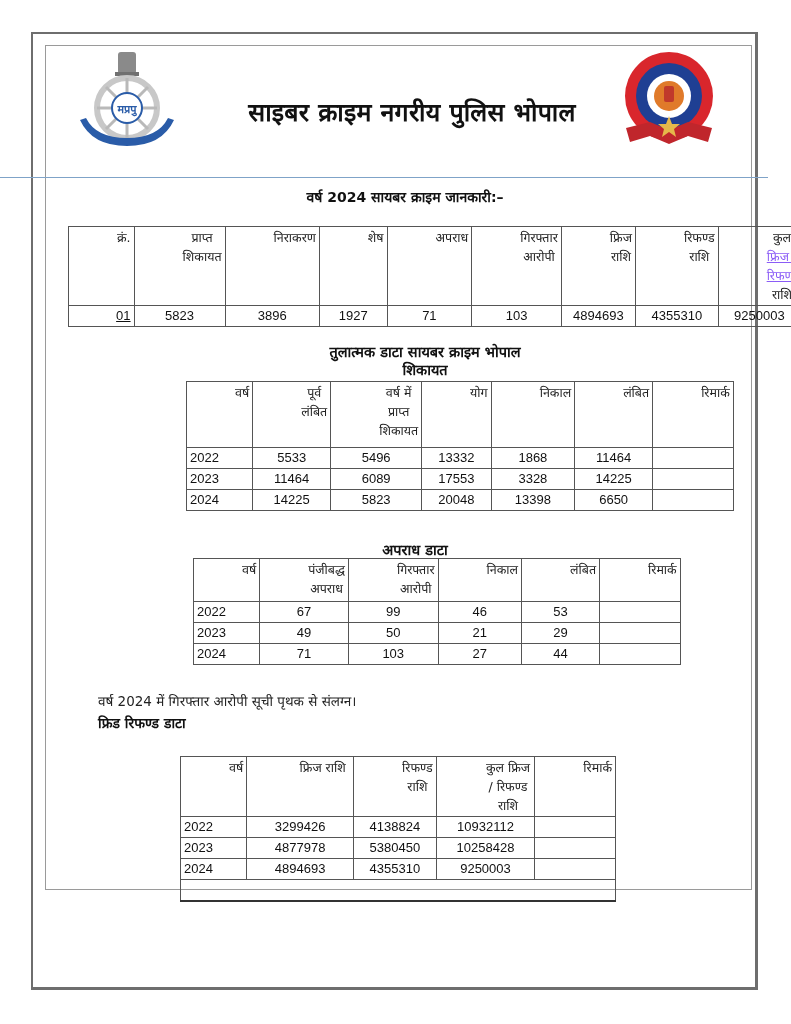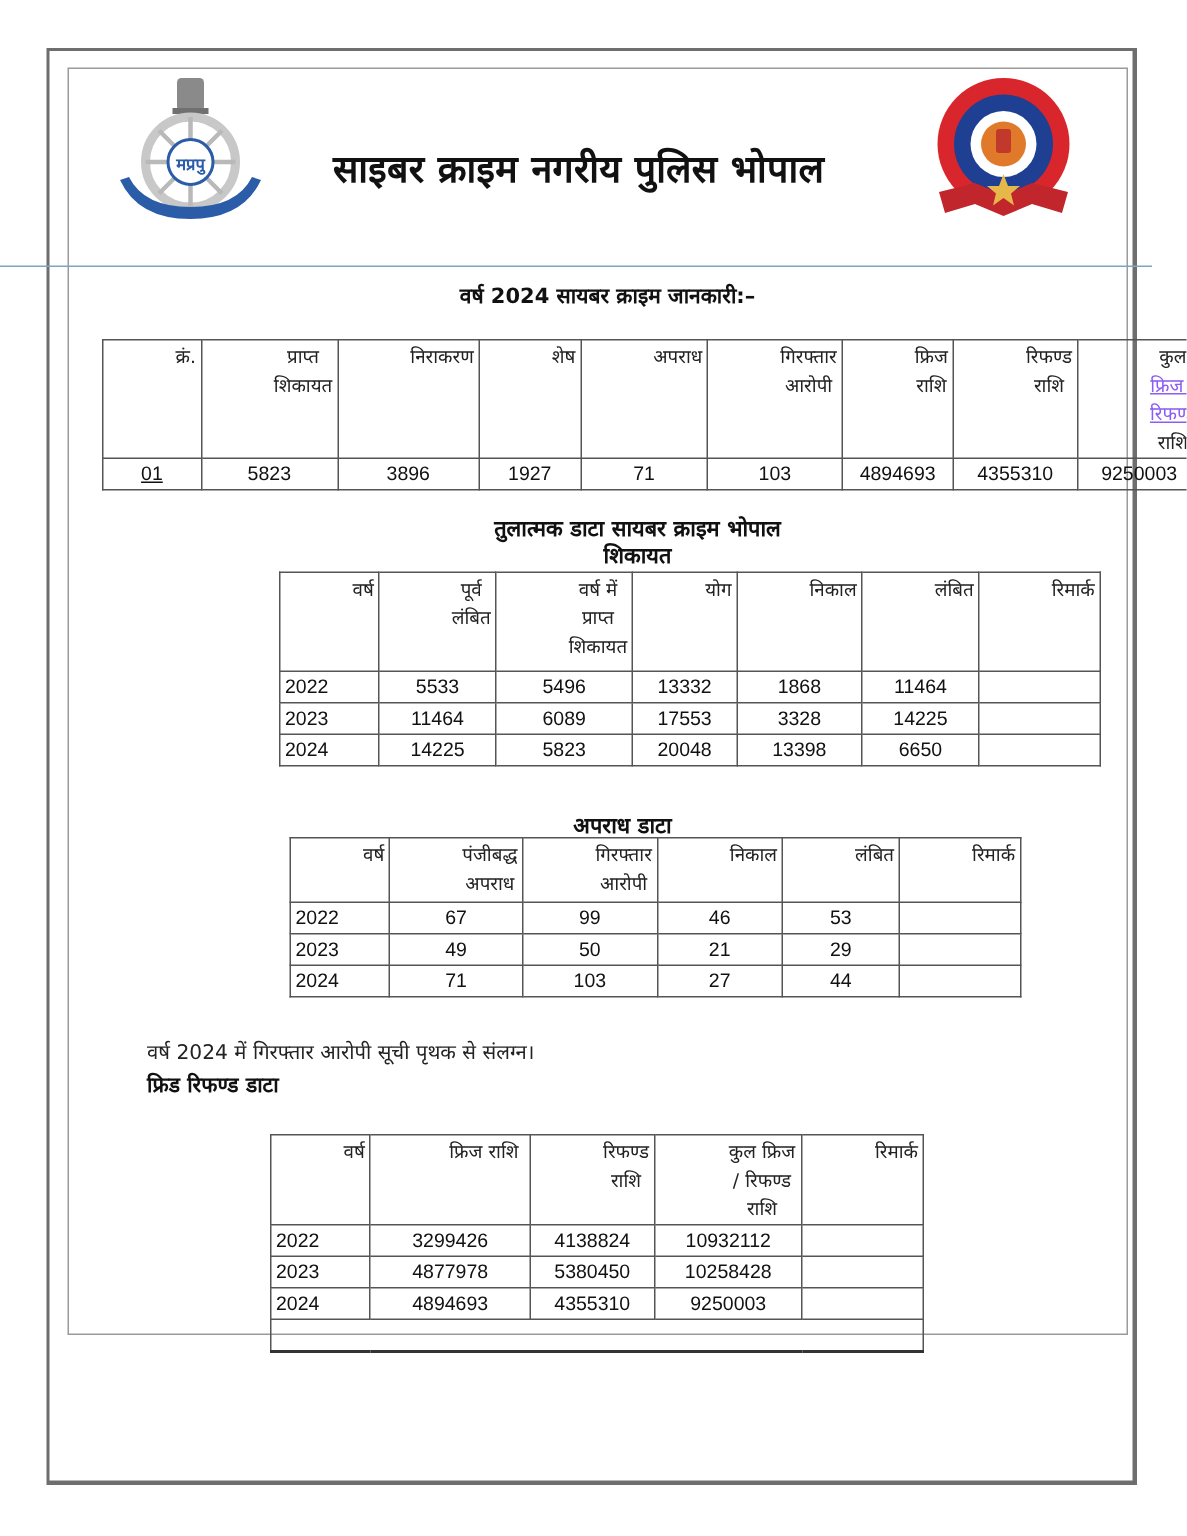--- a/index.html
+++ b/index.html
@@ -10,21 +10,21 @@
                  border:2px solid #6e6e6e; border-bottom-width:3px; border-right-width:3px;
                  box-sizing:border-box; }
   .inner-frame { position:absolute; left:45px; top:45px; width:707px; height:845px;
                  border:1px solid #9a9a9a; box-sizing:border-box; }
   .blue-rule { position:absolute; left:0; top:177px; width:768px; height:1px; background:#7fa3c8; }
 
   .logo { position:absolute; }
   .logo-left { left:72px; top:50px; width:110px; height:100px; }
   .logo-right { left:620px; top:50px; width:98px; height:98px; }
 
-  .main-title { position:absolute; left:222px; top:94px; width:380px; 
+  .main-title { position:absolute; left:222px; top:94px; width:380px; text-align:center;
                 font-family:"DejaVu Sans", sans-serif; font-size:25px; font-weight:bold; letter-spacing:0.2px; }
 
   .section-title { position:absolute; font-family:"DejaVu Sans", sans-serif; font-weight:bold; font-size:14px; text-align:center; }
   .underline { }
 
   table.grid { position:absolute; border-collapse:collapse; font-family:"DejaVu Sans", sans-serif; font-size:12.5px; }
   table.grid td, table.grid th { border:1px solid #555; padding:1px 3px; vertical-align:top; font-weight:normal; text-align:center; }
   table.grid th { line-height:19px; color:#222;padding-left:48px; }
   table.grid td { line-height:18px; font-family:"Liberation Sans", sans-serif; font-size:13px; }
   .link { color:#8b5cf6; text-decoration:underline; }
@@ -102,21 +102,21 @@
       <th>
         <div>कुल</div>
         <div class="link">फ्रिज / रिफण्ड</div>
         <div>राशि</div>
       </th>
       <th>रिमार्क</th>
     </tr>
   </thead>
   <tbody id="t1-body">
       <tr>
-        <td style="text-align: center; text-decoration: underline;">01</td>
+        <td style="text-align: right; text-decoration: underline;">01</td>
         <td>5823</td>
         <td>3896</td>
         <td>1927</td>
         <td>71</td>
         <td>103</td>
         <td>4894693</td>
         <td>4355310</td>
         <td>9250003</td>
         <td></td>
       </tr>

